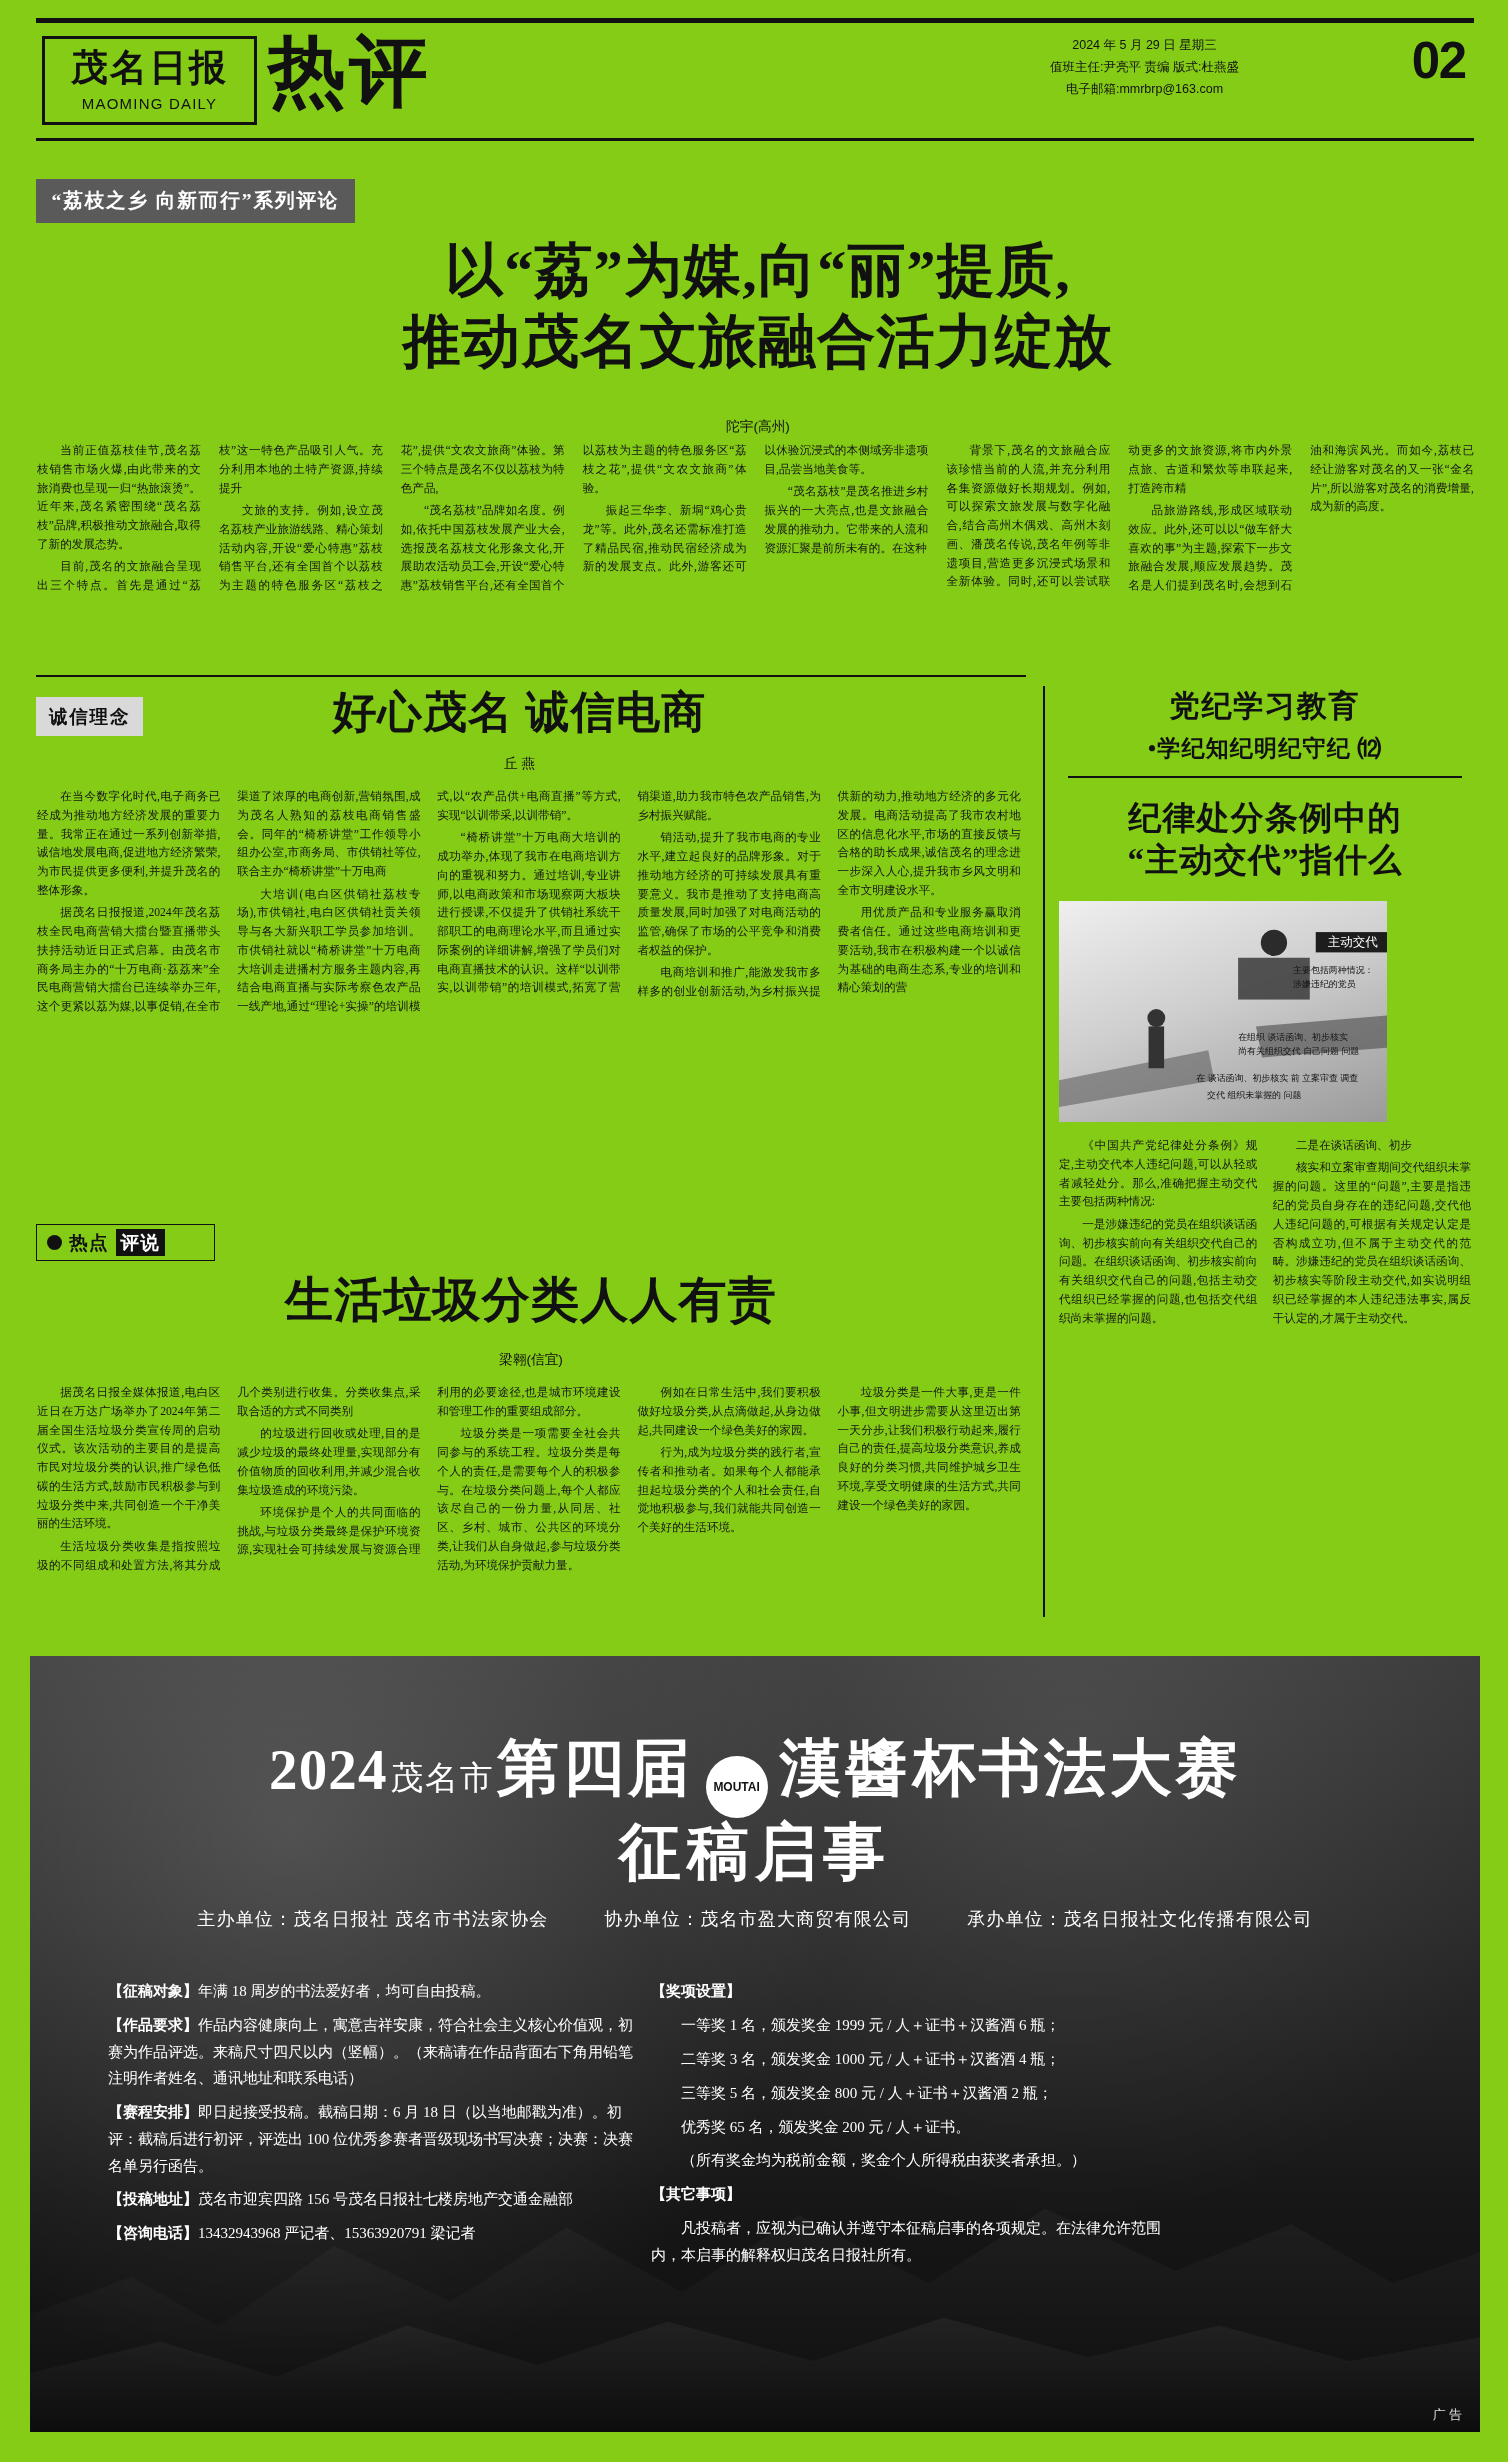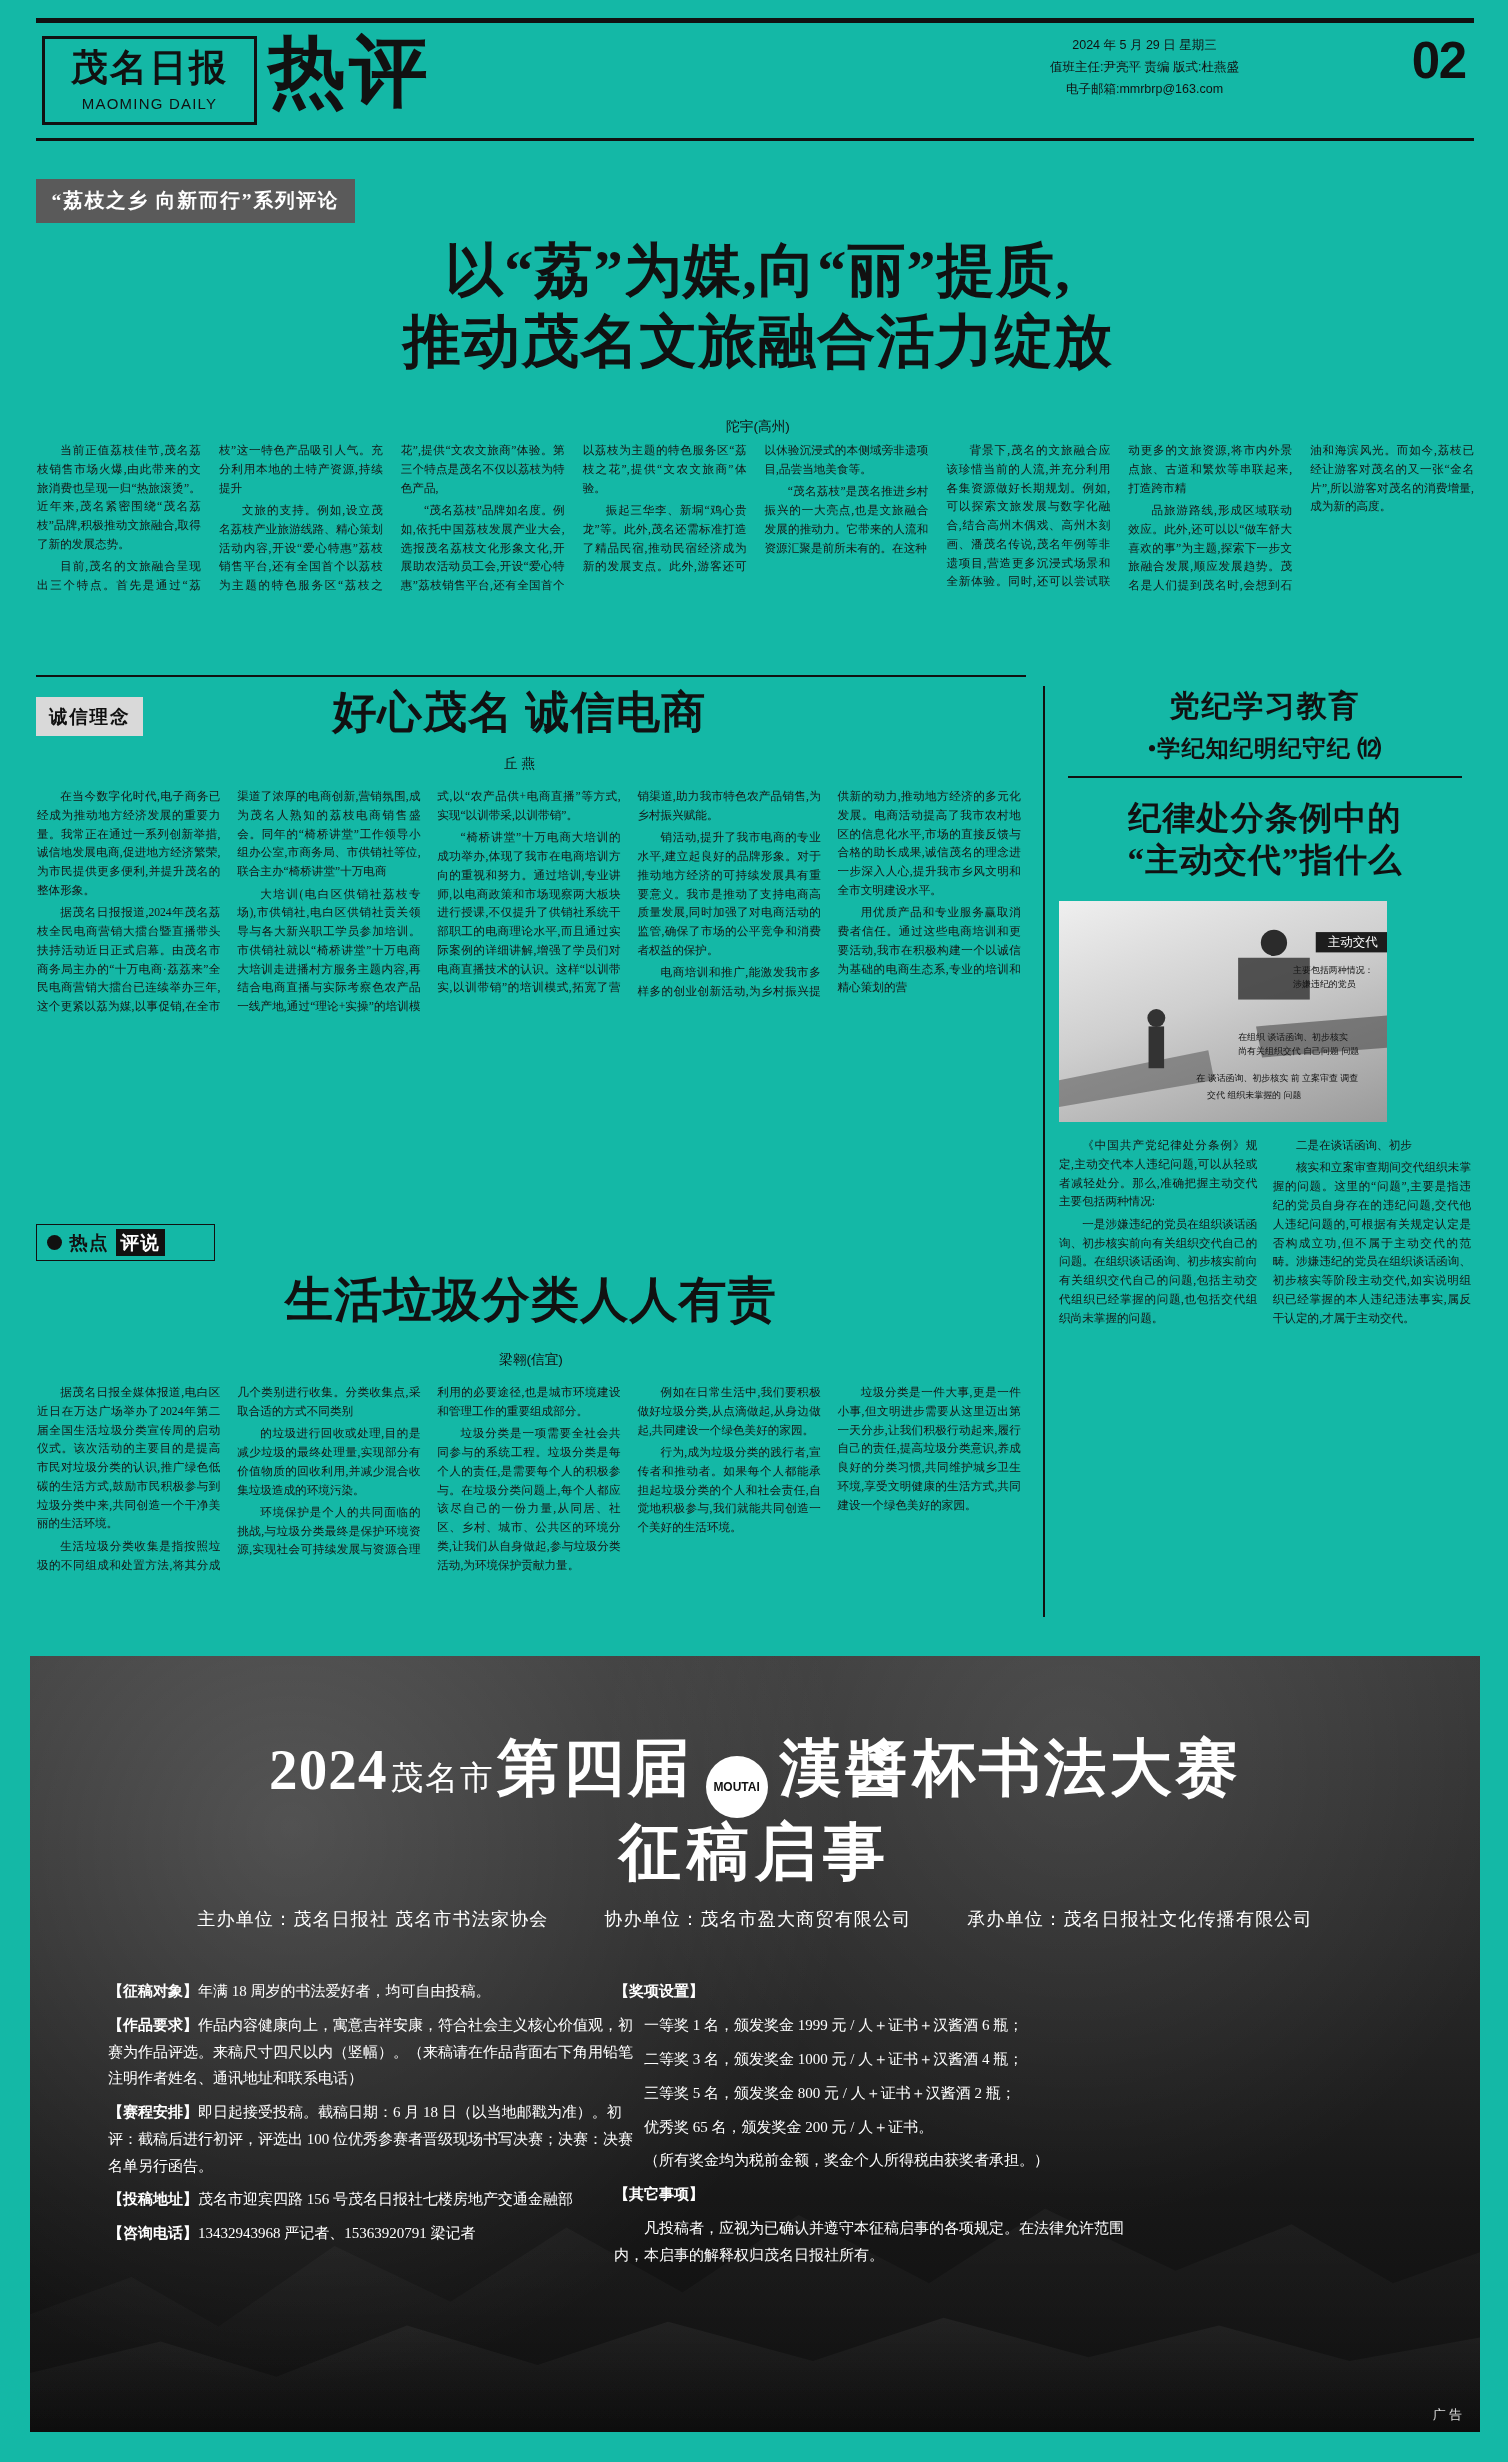--- a/index.html
+++ b/index.html
@@ -1,17 +1,17 @@
 <!DOCTYPE html>
 <html style="font-size:9.5px"><head>
 <meta charset="utf-8">
 <style>
   html,body{margin:0;padding:0;background:#fff;}
   body{width:1508px;height:2462px;position:relative;font-family:"Liberation Serif",serif;color:#111;}
-  .page{position:relative;width:1508px;height:2462px;overflow:hidden;background:#14b8a6;}
+  .page{position:relative;width:1508px;height:2462px;overflow:hidden;background:#84cc16;}
 
   
   .masthead{position:absolute;left:0;top:0;width:1508px;height:149px;}
   .mh-rule-top{position:absolute;left:36px;top:18px;width:1438px;height:5.4px;background:#111;}
   .mh-logo{position:absolute;left:42px;top:36px;width:215px;height:89px;border:3px solid #111;box-sizing:border-box;display:flex;flex-direction:column;align-items:center;justify-content:center;}
   .mh-logo .cn{font-family:"Liberation Serif",serif;font-weight:bold;font-size:37px;letter-spacing:2.4px;line-height:1;color:#111;}
   .mh-logo .en{font-size:15px;letter-spacing:1.2px;margin-top:8.4px;color:#111;font-family:"Liberation Sans",sans-serif;}
   .mh-title{position:absolute;left:268px;top:33px;font-size:78px;font-weight:bold;letter-spacing:3.6px;color:#111;line-height:1;font-family:"Liberation Serif",serif;}
   .mh-meta{position:absolute;right:137px;top:35px;width:453px;text-align:center;font-size:12.5px;line-height:1.75;color:#111;font-family:"Liberation Sans",sans-serif;}
   .mh-pageno{position:absolute;right:42px;top:31px;font-size:51px;font-weight:bold;letter-spacing:-1.2px;color:#111;font-family:"Liberation Sans",sans-serif;}
@@ -75,21 +75,21 @@
      clip-path:polygon(0 100%,0 70%,9% 54%,17% 72%,26% 46%,35% 66%,44% 44%,54% 64%,63% 42%,73% 62%,82% 46%,91% 64%,100% 52%,100% 100%);}
   .ad-line1{position:absolute;left:0;top:70px;width:1450px;text-align:center;white-space:nowrap;}
   .ad-2024{font-size:57px;font-weight:bold;letter-spacing:1.2px;}
   .ad-city{font-size:33px;font-weight:normal;letter-spacing:1.8px;}
   .ad-big{font-size:62px;font-weight:bold;letter-spacing:3.6px;}
   .ad-seal{display:inline-block;width:62px;height:62px;border-radius:50%;background:#fff;color:#111;font-size:12px;font-weight:bold;line-height:62px;vertical-align:middle;margin:0 9.5px;font-family:"Liberation Sans",sans-serif;}
   .ad-line2{position:absolute;left:0;top:154px;width:1450px;text-align:center;font-size:62px;font-weight:bold;letter-spacing:6px;}
   .ad-orgs{position:absolute;left:0;top:251px;width:1450px;text-align:center;font-size:18px;letter-spacing:1.2px;}
   .ad-orgs span{margin:0 25px;}
   .ad-left{position:absolute;left:78px;top:322px;width:525px;font-size:15px;line-height:1.78;}
-  .ad-right{position:absolute;left:584px;top:322px;width:537px;font-size:15px;line-height:1.78;}
+  .ad-right{position:absolute;left:621px;top:322px;width:537px;font-size:15px;line-height:1.78;}
   .ad-left .k,.ad-right .k{font-weight:bold;}
   .ad-row{margin-bottom:7.2px;}
   .ad-indent{text-indent:2em;}
   .ad-tail{position:absolute;right:18px;bottom:8.4px;font-size:13px;color:#ddd;}
 </style>
 </head>
 <body>
 
 <div class="page">
 

